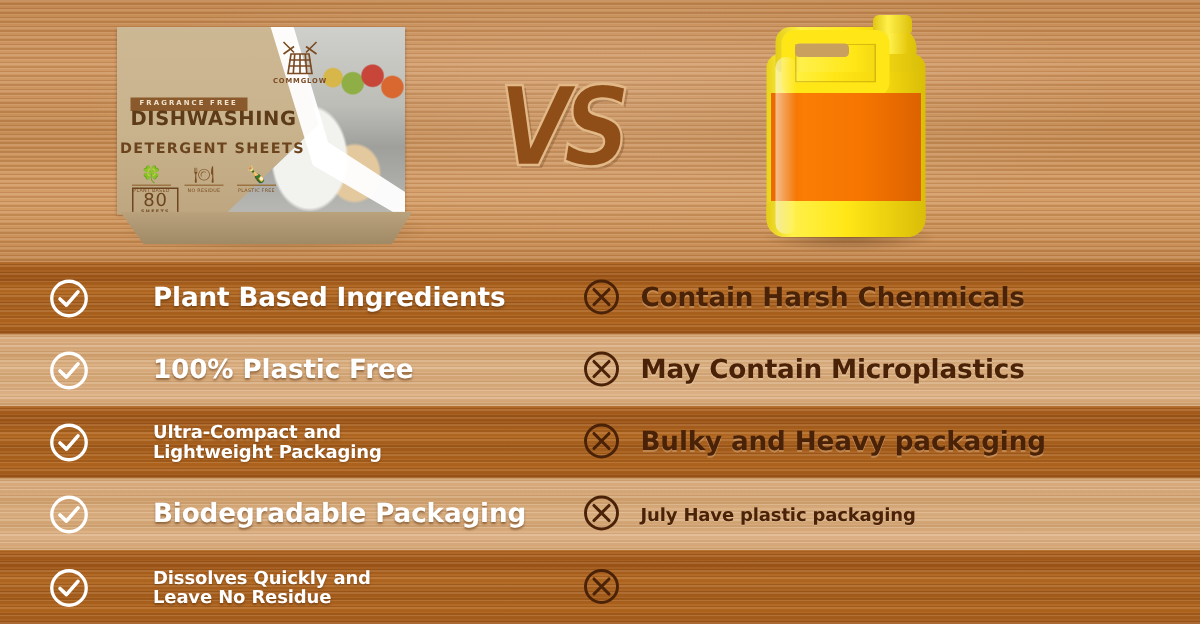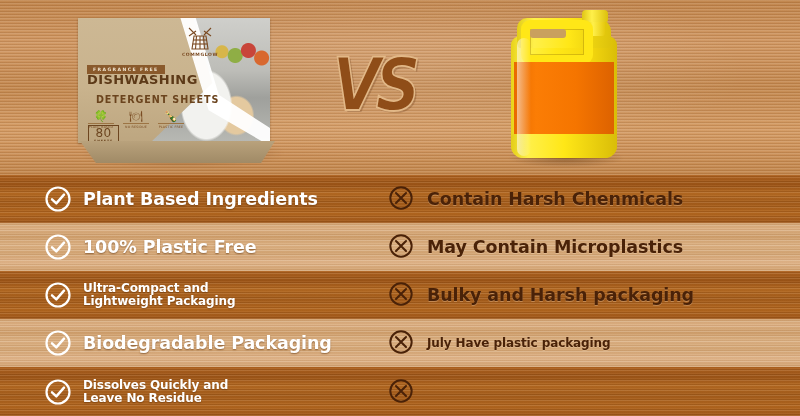--- a/index.html
+++ b/index.html
@@ -102,21 +102,21 @@
     background:#8a5a2c;color:#efe3cd;
     font-size:4.6px;letter-spacing:1.4px;font-weight:700;
     padding:2px 6px;
   }
   .ttl1{
     position:absolute;left:9px;top:55px;
     font-size:13px;font-weight:800;letter-spacing:.4px;color:#5d3a18;
     line-height:1;
   }
   .ttl2{
-    position:absolute;left:18px;top:76px;
+    position:absolute;left:2px;top:76px;
     font-size:9.6px;font-weight:700;letter-spacing:.9px;color:#6b441e;
   }
   .feats{position:absolute;left:10px;top:93px;display:flex;gap:9px;}
   .feat{width:26px;text-align:center;}
   .feat .fi{font-size:11px;line-height:11px;color:#7a4c22;}
   .feat .fl{font-size:3.2px;color:#7a4c22;letter-spacing:.2px;margin-top:1px;border-top:.6px solid #a07games;}
   .feat .fl{border-top:.6px solid #9c7444;padding-top:1px;}
   .count{
     position:absolute;left:10px;top:107px;
     border:1.4px solid #6d4620;color:#6d4620;
@@ -188,21 +188,21 @@
     position:absolute;left:6px;top:126px;width:106px;height:24px;
     background:linear-gradient(90deg,#e3cd17 0%,#fff04a 16%,#ffe717 50%,#d9bd08 100%);
     border-radius:4px 4px 13px 13px;
   }
 
   
   #rows{position:absolute;left:0;top:175px;width:800px;height:241px;}
   .row{position:relative;width:800px;height:48px;display:flex;align-items:center;}
   .row:last-child{height:49px;}
   .col{display:flex;align-items:center;height:100%;}
-  .col.left{width:383px;padding-left:44px;box-sizing:border-box;}
+  .col.left{width:383px;padding-left:32px;box-sizing:border-box;gap:31px;}
   .col.right{width:417px;padding-left:5px;box-sizing:border-box;}
   .ico{flex:0 0 auto;width:28px;height:28px;margin-right:11px;}
   .ico svg{display:block;}
   .txt{
     font-size:17.5px;font-weight:800;line-height:1.06;letter-spacing:-.1px;
   }
   .txt.small{font-size:12px;}
   .txt.tiny{font-size:15px;}
   .left .txt{color:#ffffff;text-shadow:0 1px 1.5px rgba(90,45,10,.55);}
   .right .txt{color:#4a2208;text-shadow:0 1px 0 rgba(255,230,200,.28);}
@@ -336,21 +336,21 @@
           </span>
           <span class="txt small">Ultra-Compact and<br>Lightweight Packaging</span>
         </div>
         <div class="col right">
           <span class="ico">
             <svg width="26" height="26" viewBox="0 0 28 28">
               <circle cx="14" cy="14" r="11.5" fill="none" stroke="#4a2208" stroke-width="2.1"></circle>
               <path d="M8.6 8.6 L19.4 19.4 M19.4 8.6 L8.6 19.4" fill="none" stroke="#4a2208" stroke-width="2.2" stroke-linecap="round"></path>
             </svg>
           </span>
-          <span class="txt">Bulky and Harsh packaging</span>
+          <span class="txt">Bulky and Heavy packaging</span>
         </div>
       </div>
       <div class="row woodlight">
         <div class="col left">
           <span class="ico">
             <svg width="28" height="28" viewBox="0 0 28 28">
               <circle cx="14" cy="14" r="11.5" fill="none" stroke="#fff" stroke-width="2.2"></circle>
               <path d="M8 14.3 L12.3 18.4 L20 9.6" fill="none" stroke="#fff" stroke-width="2.4" stroke-linecap="round" stroke-linejoin="round"></path>
             </svg>
           </span>

